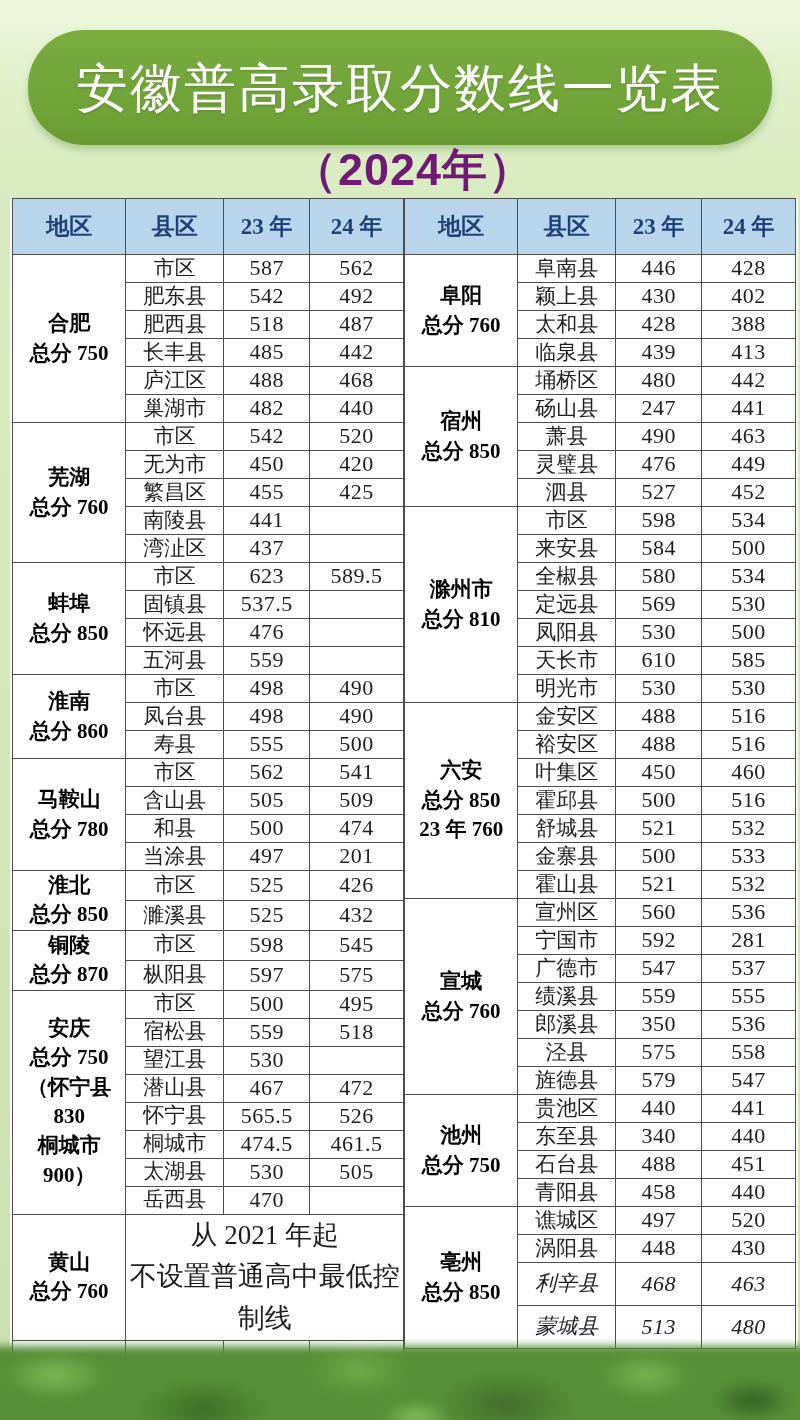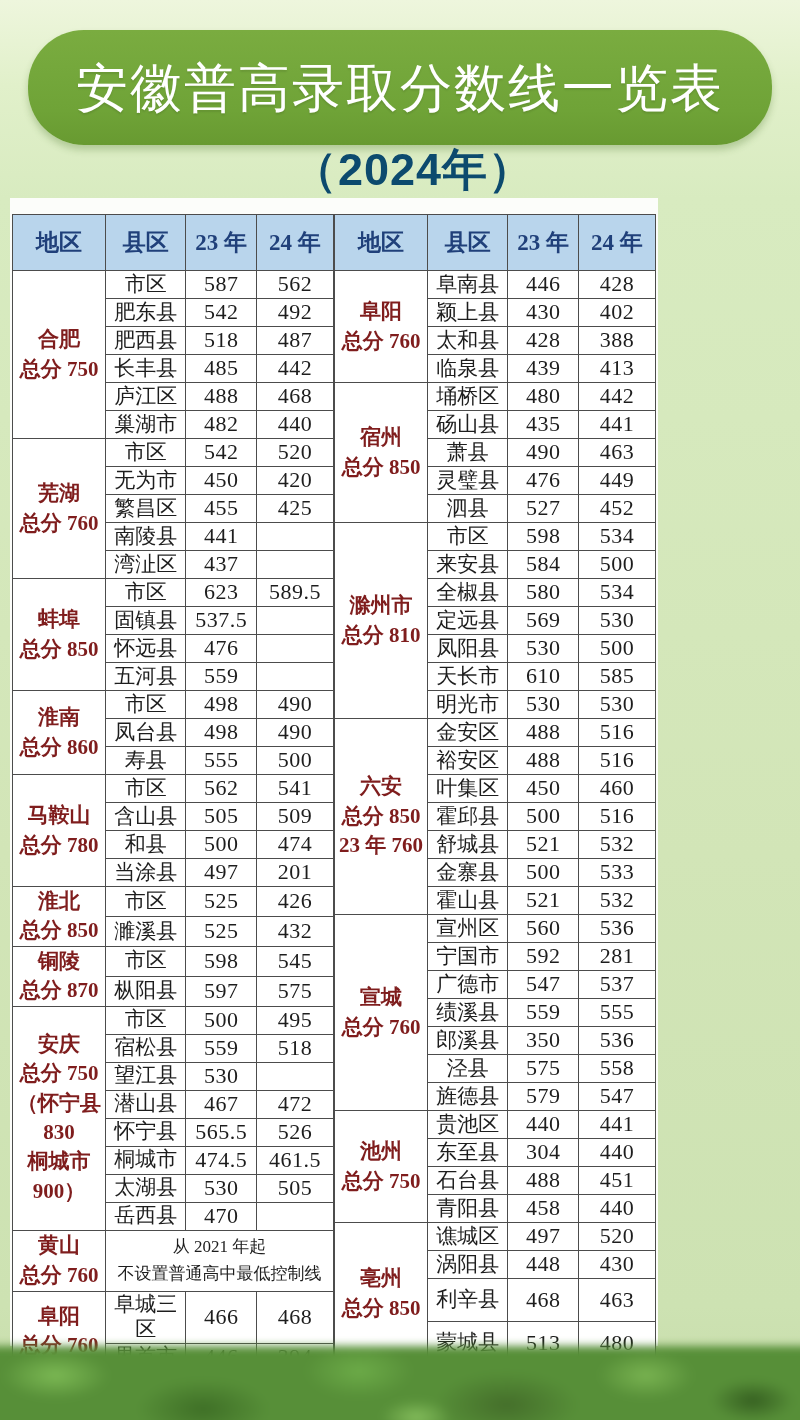--- a/index.html
+++ b/index.html
@@ -28,51 +28,51 @@
     border-radius:56px;display:flex;align-items:center;justify-content:center;
     box-shadow:0 5px 7px rgba(70,110,35,0.28);
   }
   .title-text{
     color:#ffffff;font-weight:400;font-size:52px;line-height:1;
     letter-spacing:2px;white-space:nowrap;
     text-shadow:0 2px 2px rgba(0,0,0,0.10);
   }
   .subtitle{
     position:absolute;left:0;right:0;top:147px;text-align:center;
-    color:#0c4a6e;font-weight:900;font-size:45px;line-height:1;letter-spacing:1px;margin-left:26px;
+    color:#701a75;font-weight:900;font-size:45px;line-height:1;letter-spacing:1px;margin-left:26px;
   }
   .table-frame{
-    position:absolute;left:10px;top:198px;width:648px;height:1148px;
-    background:#fcfdfa;display:flex;box-sizing:border-box;padding:16px 2px 4px 2px;justify-content:space-between;
+    position:absolute;left:10px;top:198px;width:788px;height:1148px;
+    background:#fcfdfa;display:flex;box-sizing:border-box;padding:0 2px 4px 2px;justify-content:space-between;
   }
   table{
     width:50%;height:100%;border-collapse:collapse;table-layout:fixed;
     background:#ffffff;
   }
   th,td{
     border:1.5px solid #4c4c4c;padding:0 1px;text-align:center;vertical-align:middle;
     overflow:hidden;
   }
   thead th{
     height:55px;background:#b9d5ec;color:#20407311;
     color:#20407a;font-family:"Liberation Serif","DejaVu Serif",serif;
     font-weight:700;font-size:23px;
   }
   td{
     font-family:"Liberation Serif","DejaVu Serif",serif;
     font-size:21px;line-height:1.22;color:#1d1d1d;
   }
   td.num{font-size:22px;letter-spacing:0.5px;}
   td.region{
-    color:#7f1d1d;font-weight:700;font-size:21px;line-height:1.4;
-  }
-  td.note{font-size:17px;line-height:1.55;}
+    color:#000000;font-weight:700;font-size:21px;line-height:1.4;
+  }
+  td.note{font-size:27px;line-height:1.55;}
   tr.std{height:28px;}
   tr.tall-left{height:49px;}
-  tr.tall-right{height:43px;}
+  tr.tall-right{height:43px;font-style:italic;}
   tr.note-row{height:61px;}
 </style>
 </head>
 <body>
 
 <div class="title-pill">
   <div class="title-text">安徽普高录取分数线一览表</div>
 </div>
 
 <div class="subtitle">（2024年）</div>
@@ -370,21 +370,21 @@
           <td rowspan="5" class="region">
             <div>宿州</div>
             <div>总分 850</div>
           </td>
           <td>埇桥区</td>
           <td class="num">480</td>
           <td class="num">442</td>
         </tr>
         <tr class="std">
           <td>砀山县</td>
-          <td class="num">435</td>
+          <td class="num">247</td>
           <td class="num">441</td>
         </tr>
         <tr class="std">
           <td>萧县</td>
           <td class="num">490</td>
           <td class="num">463</td>
         </tr>
         <tr class="std">
           <td>灵璧县</td>
           <td class="num">476</td>
@@ -517,21 +517,21 @@
           <td rowspan="4" class="region">
             <div>池州</div>
             <div>总分 750</div>
           </td>
           <td>贵池区</td>
           <td class="num">440</td>
           <td class="num">441</td>
         </tr>
         <tr class="std">
           <td>东至县</td>
-          <td class="num">304</td>
+          <td class="num">340</td>
           <td class="num">440</td>
         </tr>
         <tr class="std">
           <td>石台县</td>
           <td class="num">488</td>
           <td class="num">451</td>
         </tr>
         <tr class="std">
           <td>青阳县</td>
           <td class="num">458</td>

